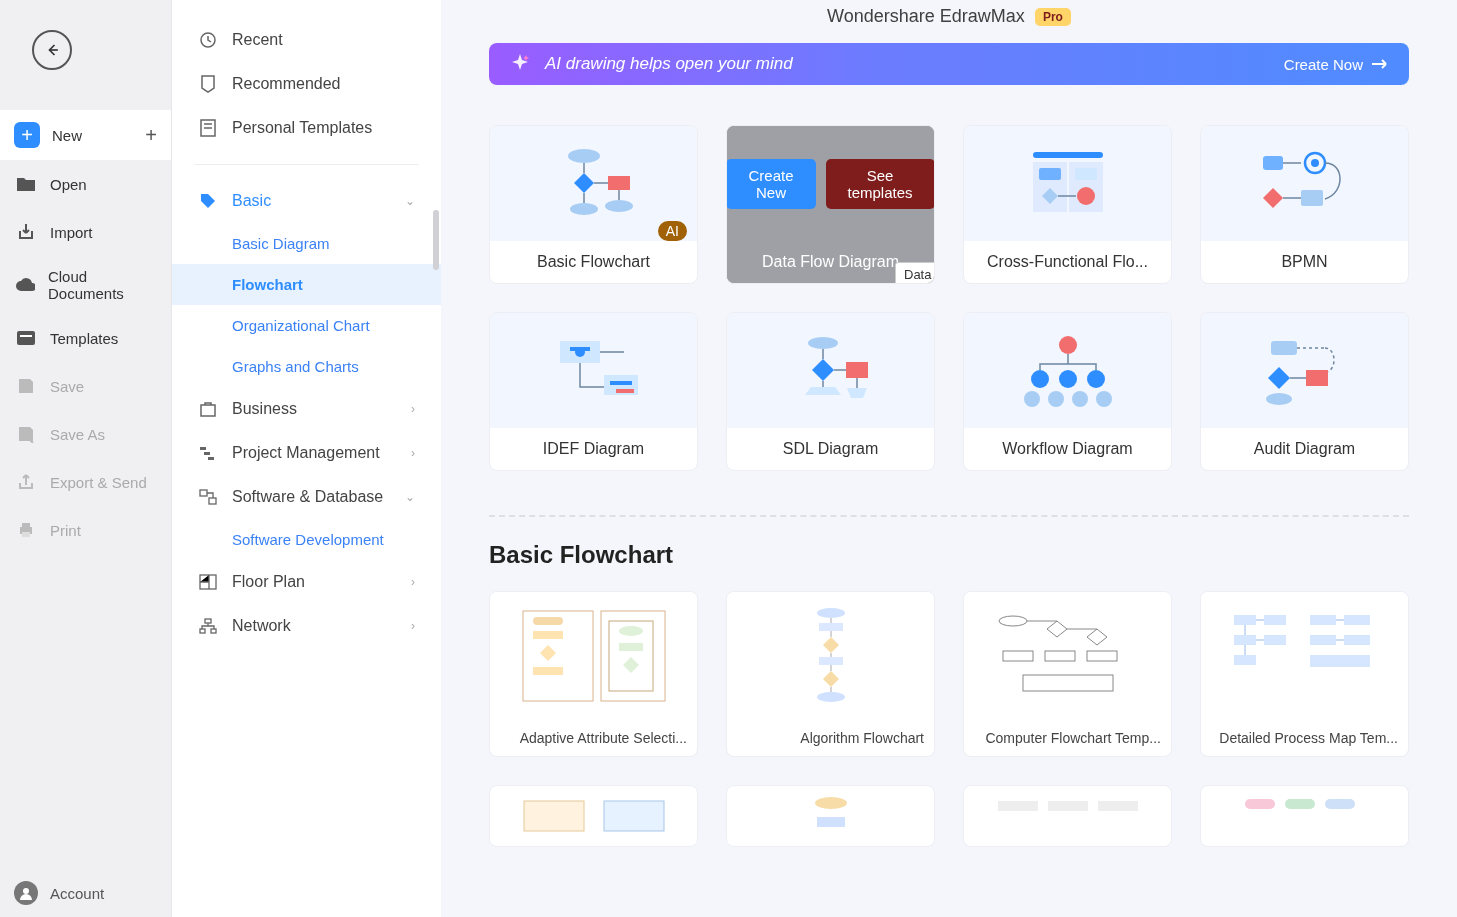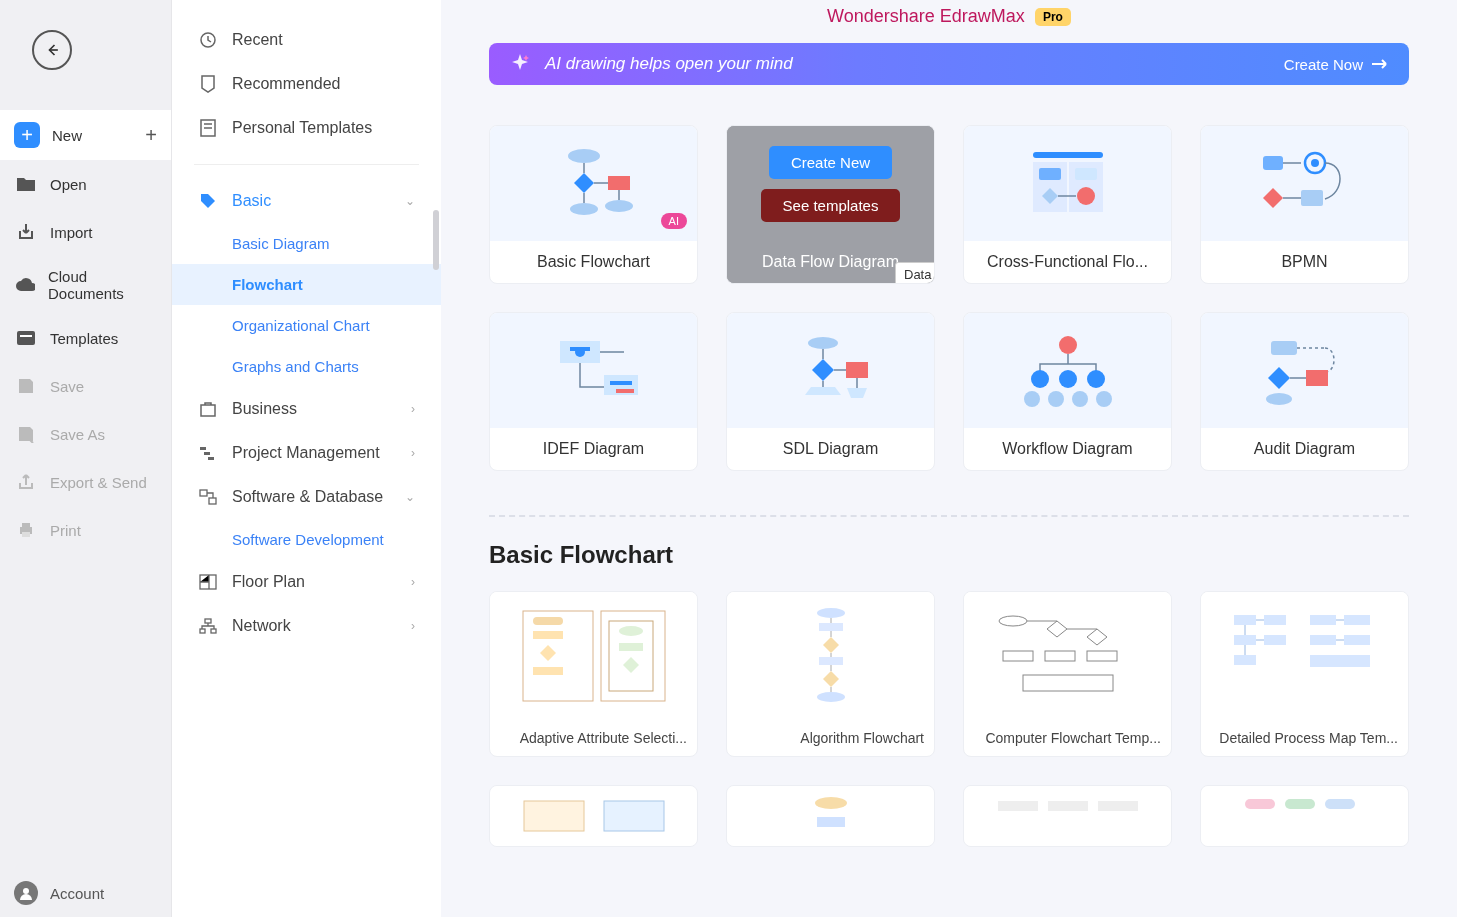--- a/index.html
+++ b/index.html
@@ -29,42 +29,42 @@
 .cat-divider { border: none; border-top: 1px solid #eee; margin: 14px 22px; }
 .cat-item.highlight { color: #2f8eff; }
 .cat-item.highlight .icon { color: #2f8eff; }
 .sub-item { padding: 12px 26px 12px 60px; font-size: 15px; color: #3b82f6; cursor: pointer; }
 .sub-item.active { background: #e8f2ff; color: #2f8eff; font-weight: 600; }
 .scroll-hint { position: absolute; right: 2px; top: 210px; width: 6px; height: 60px; background: #d0d0d5; border-radius: 3px; }
 
 
 .main { flex: 1; background: #f5f6fb; overflow-y: auto; padding: 0 48px 40px 48px; }
 .title-row { display: flex; align-items: center; justify-content: center; gap: 10px; padding: 6px 0 16px 0; }
-.title-row .title { font-size: 18px; color: #be185d; }
-.pro-badge { background: #ffd469; color: #000000; font-size: 12px; font-weight: 600; padding: 2px 8px; border-radius: 5px; }
+.title-row .title { font-size: 18px; color: #404040; }
+.pro-badge { background: #ffd469; color: #7f1d1d; font-size: 12px; font-weight: 600; padding: 2px 8px; border-radius: 5px; }
 
 .search-row { display: flex; align-items: center; gap: 40px; margin-bottom: 40px; }
 .search-box { position: relative; flex: 0 0 290px; }
 .search-box input { width: 100%; padding: 10px 40px 10px 14px; border: 1px solid #e0e0e6; border-radius: 6px; background: #fff; font-size: 14px; color: #555; }
 .search-box .sicon { position: absolute; right: 10px; top: 50%; transform: translateY(-50%); color: #888; }
 .ai-banner { flex: 1; background: linear-gradient(90deg, #9a5cff 0%, #6d7bff 40%, #4f8cff 100%); color: #fff; border-radius: 8px; padding: 10px 20px; display: flex; align-items: center; gap: 14px; font-style: italic; font-size: 17px; }
 .ai-banner .spark { width: 22px; height: 22px; }
 .ai-banner .cta { margin-left: auto; font-style: normal; font-size: 15px; display: flex; align-items: center; gap: 8px; }
 
 .card-grid { display: grid; grid-template-columns: repeat(4, 1fr); gap: 28px; }
 .card { background: #fff; border-radius: 8px; border: 1px solid #eceef3; overflow: hidden; cursor: pointer; }
 .card-preview { height: 115px; background: #f1f6ff; display: flex; align-items: center; justify-content: center; position: relative; }
 .card-label { padding: 12px 8px; text-align: center; font-size: 16px; color: #333; white-space: nowrap; overflow: hidden; text-overflow: ellipsis; }
 .card.hovered { background: #9ea0a6; }
-.card.hovered .card-preview { background: #9ea0a6; flex-direction: column; gap: 10px; }
+.card.hovered .card-preview { background: #9ea0a6; gap: 10px; }
 .card.hovered .card-label { color: #fff; background: #9ea0a6; }
 .card-btn { padding: 8px 22px; border-radius: 5px; color: #fff; font-size: 15px; border: none; cursor: pointer; }
 .card-btn.primary { background: #2f8eff; }
 .card-btn.secondary { background: #7f1d1d; }
-.ai-tag { position: absolute; right: 10px; bottom: 12px; background: #ec4899; color: #fff; font-size: 11px; padding: 2px 8px; border-radius: 10px; }
+.ai-tag { position: absolute; right: 10px; bottom: 0; background: #a16207; color: #fff; font-size: 14px; padding: 2px 8px; border-radius: 10px; }
 .tooltip { position: absolute; background: #fff; border: 1px solid #ccc; padding: 4px 8px; font-size: 13px; color: #333; border-radius: 3px; white-space: nowrap; z-index: 10; top: 136px; left: 168px; }
 
 .section-divider { border: none; border-top: 2px dashed #dcdfe8; margin: 44px 0 24px 0; }
 .section-title { font-size: 24px; font-weight: 700; color: #222; margin-bottom: 22px; }
 
 .tmpl-grid { display: grid; grid-template-columns: repeat(4, 1fr); gap: 28px; }
 .tmpl-card { background: #fff; border: 1px solid #eceef3; border-radius: 8px; overflow: hidden; cursor: pointer; }
 .tmpl-preview { height: 128px; background: #fff; display: flex; align-items: center; justify-content: center; }
 .tmpl-label { padding: 10px 10px; text-align: right; font-size: 14px; color: #444; white-space: nowrap; overflow: hidden; text-overflow: ellipsis; }
 </style>

